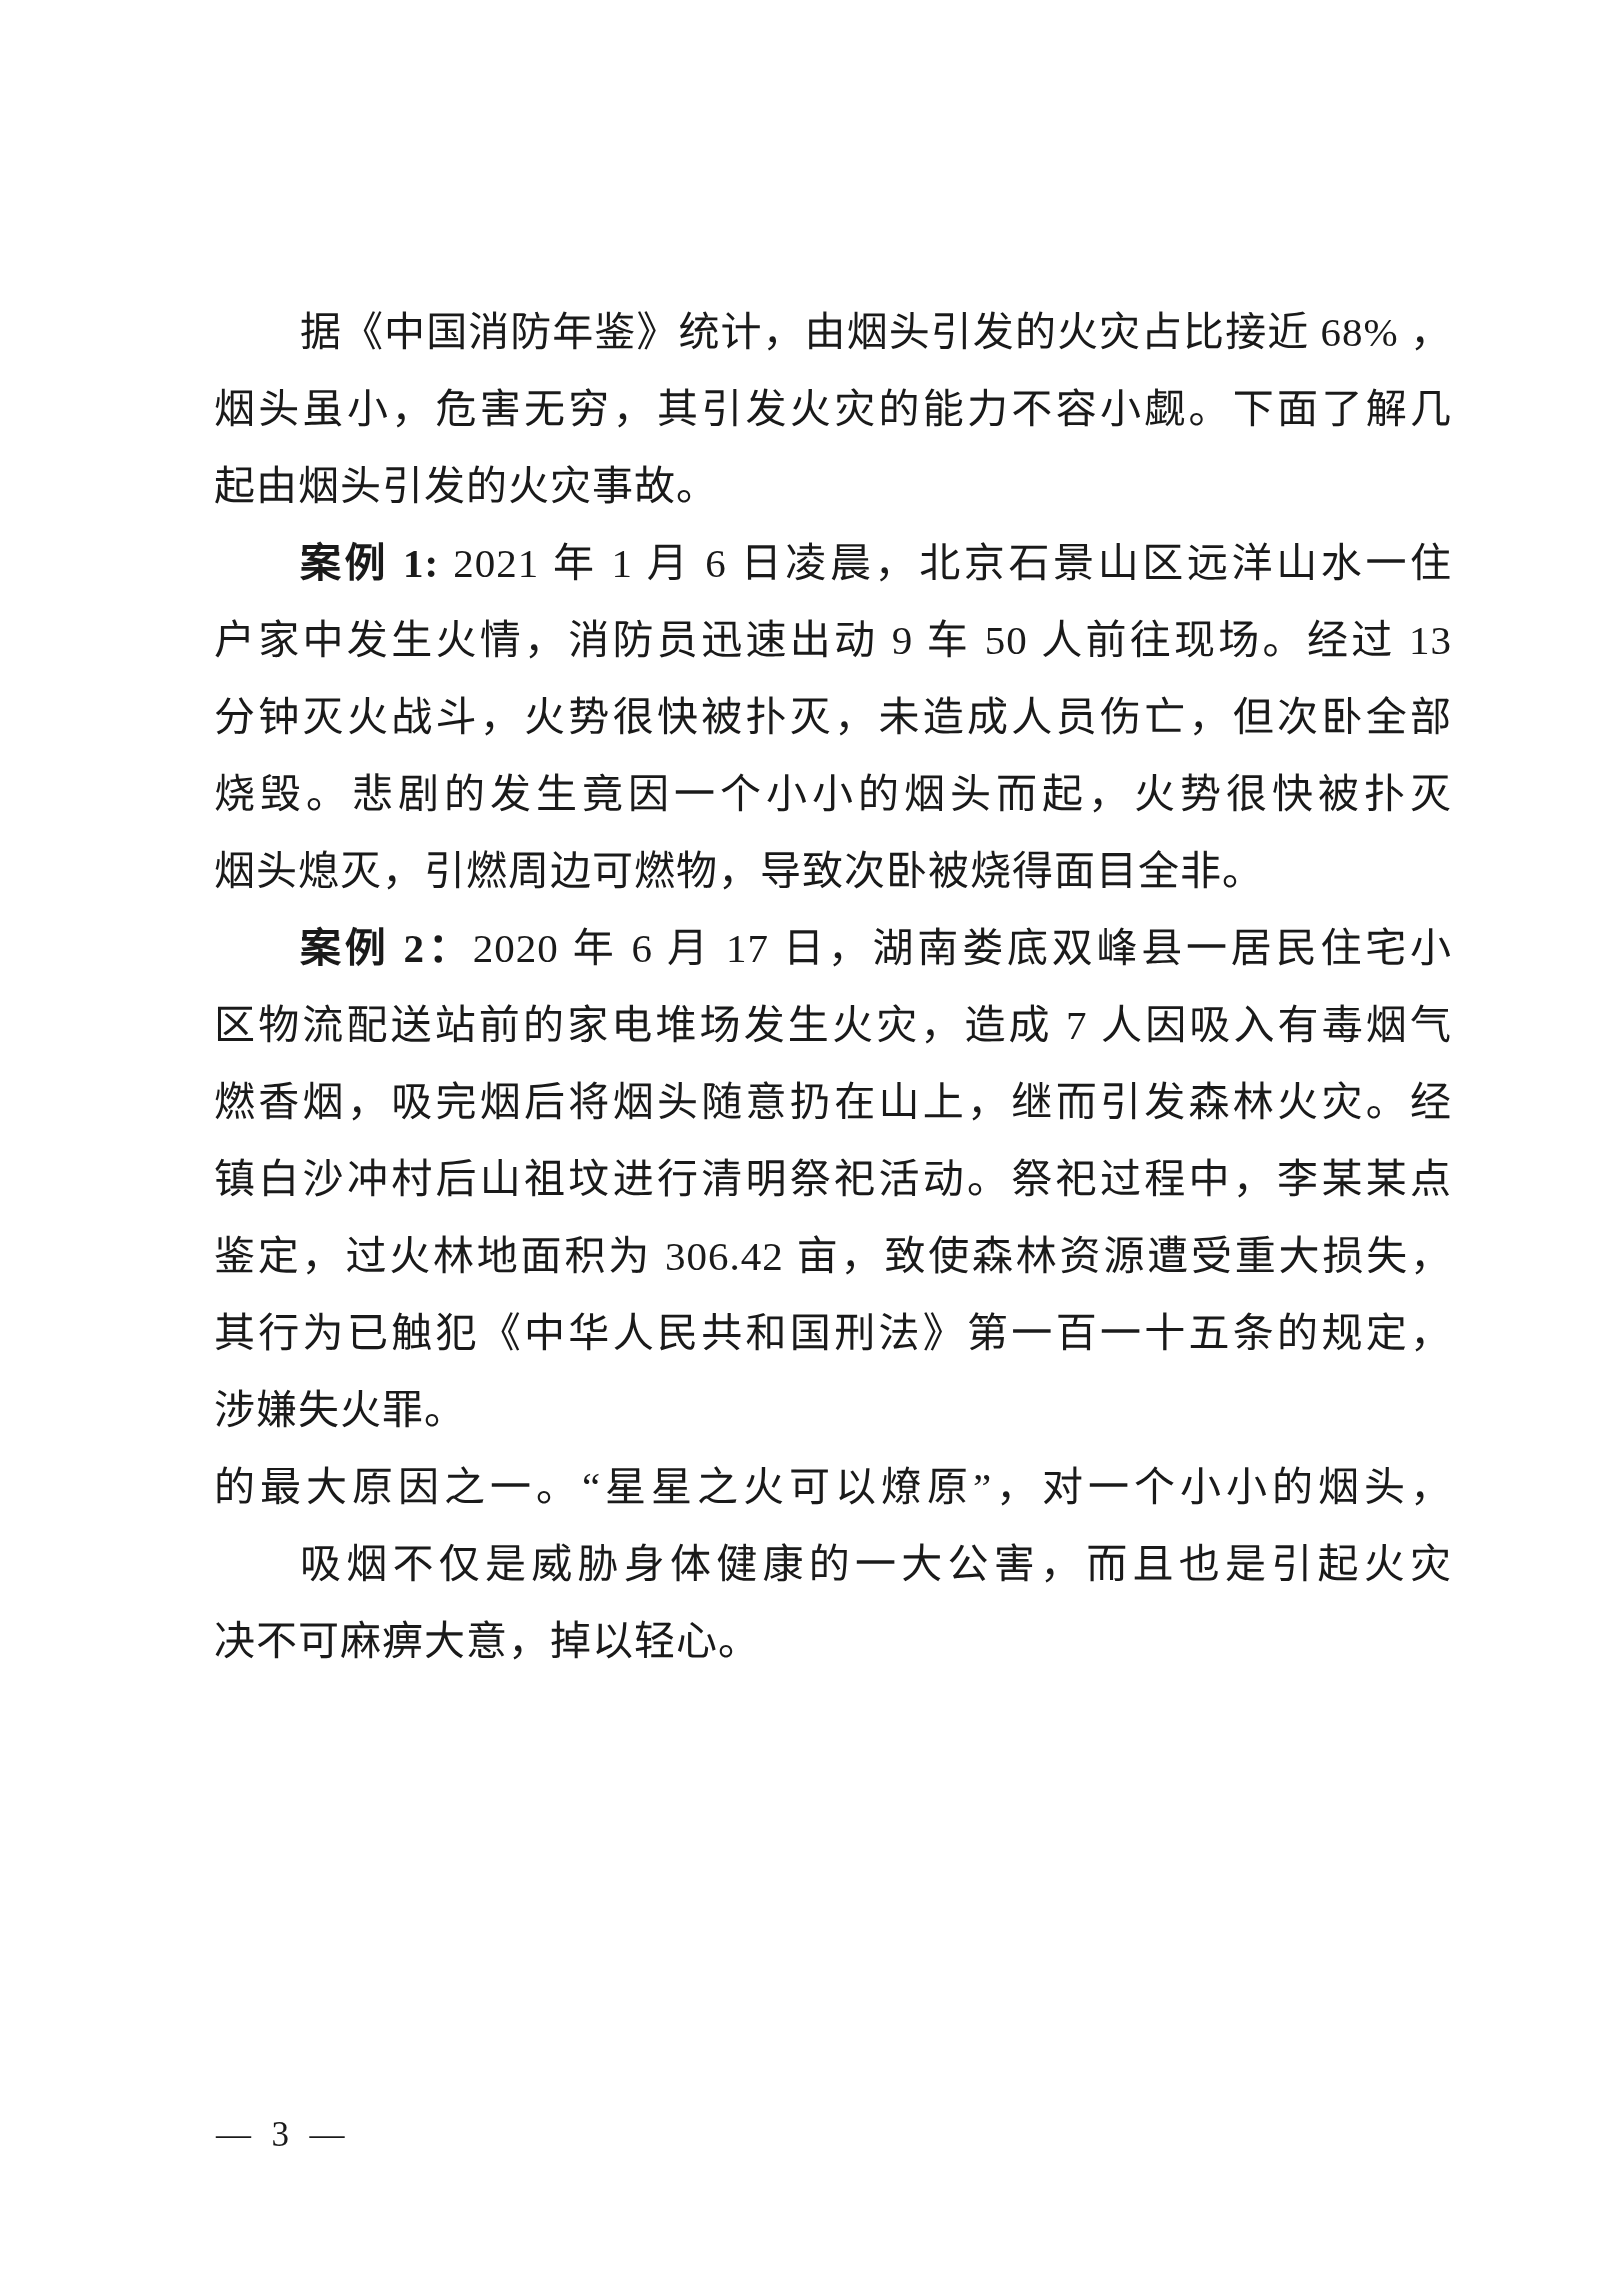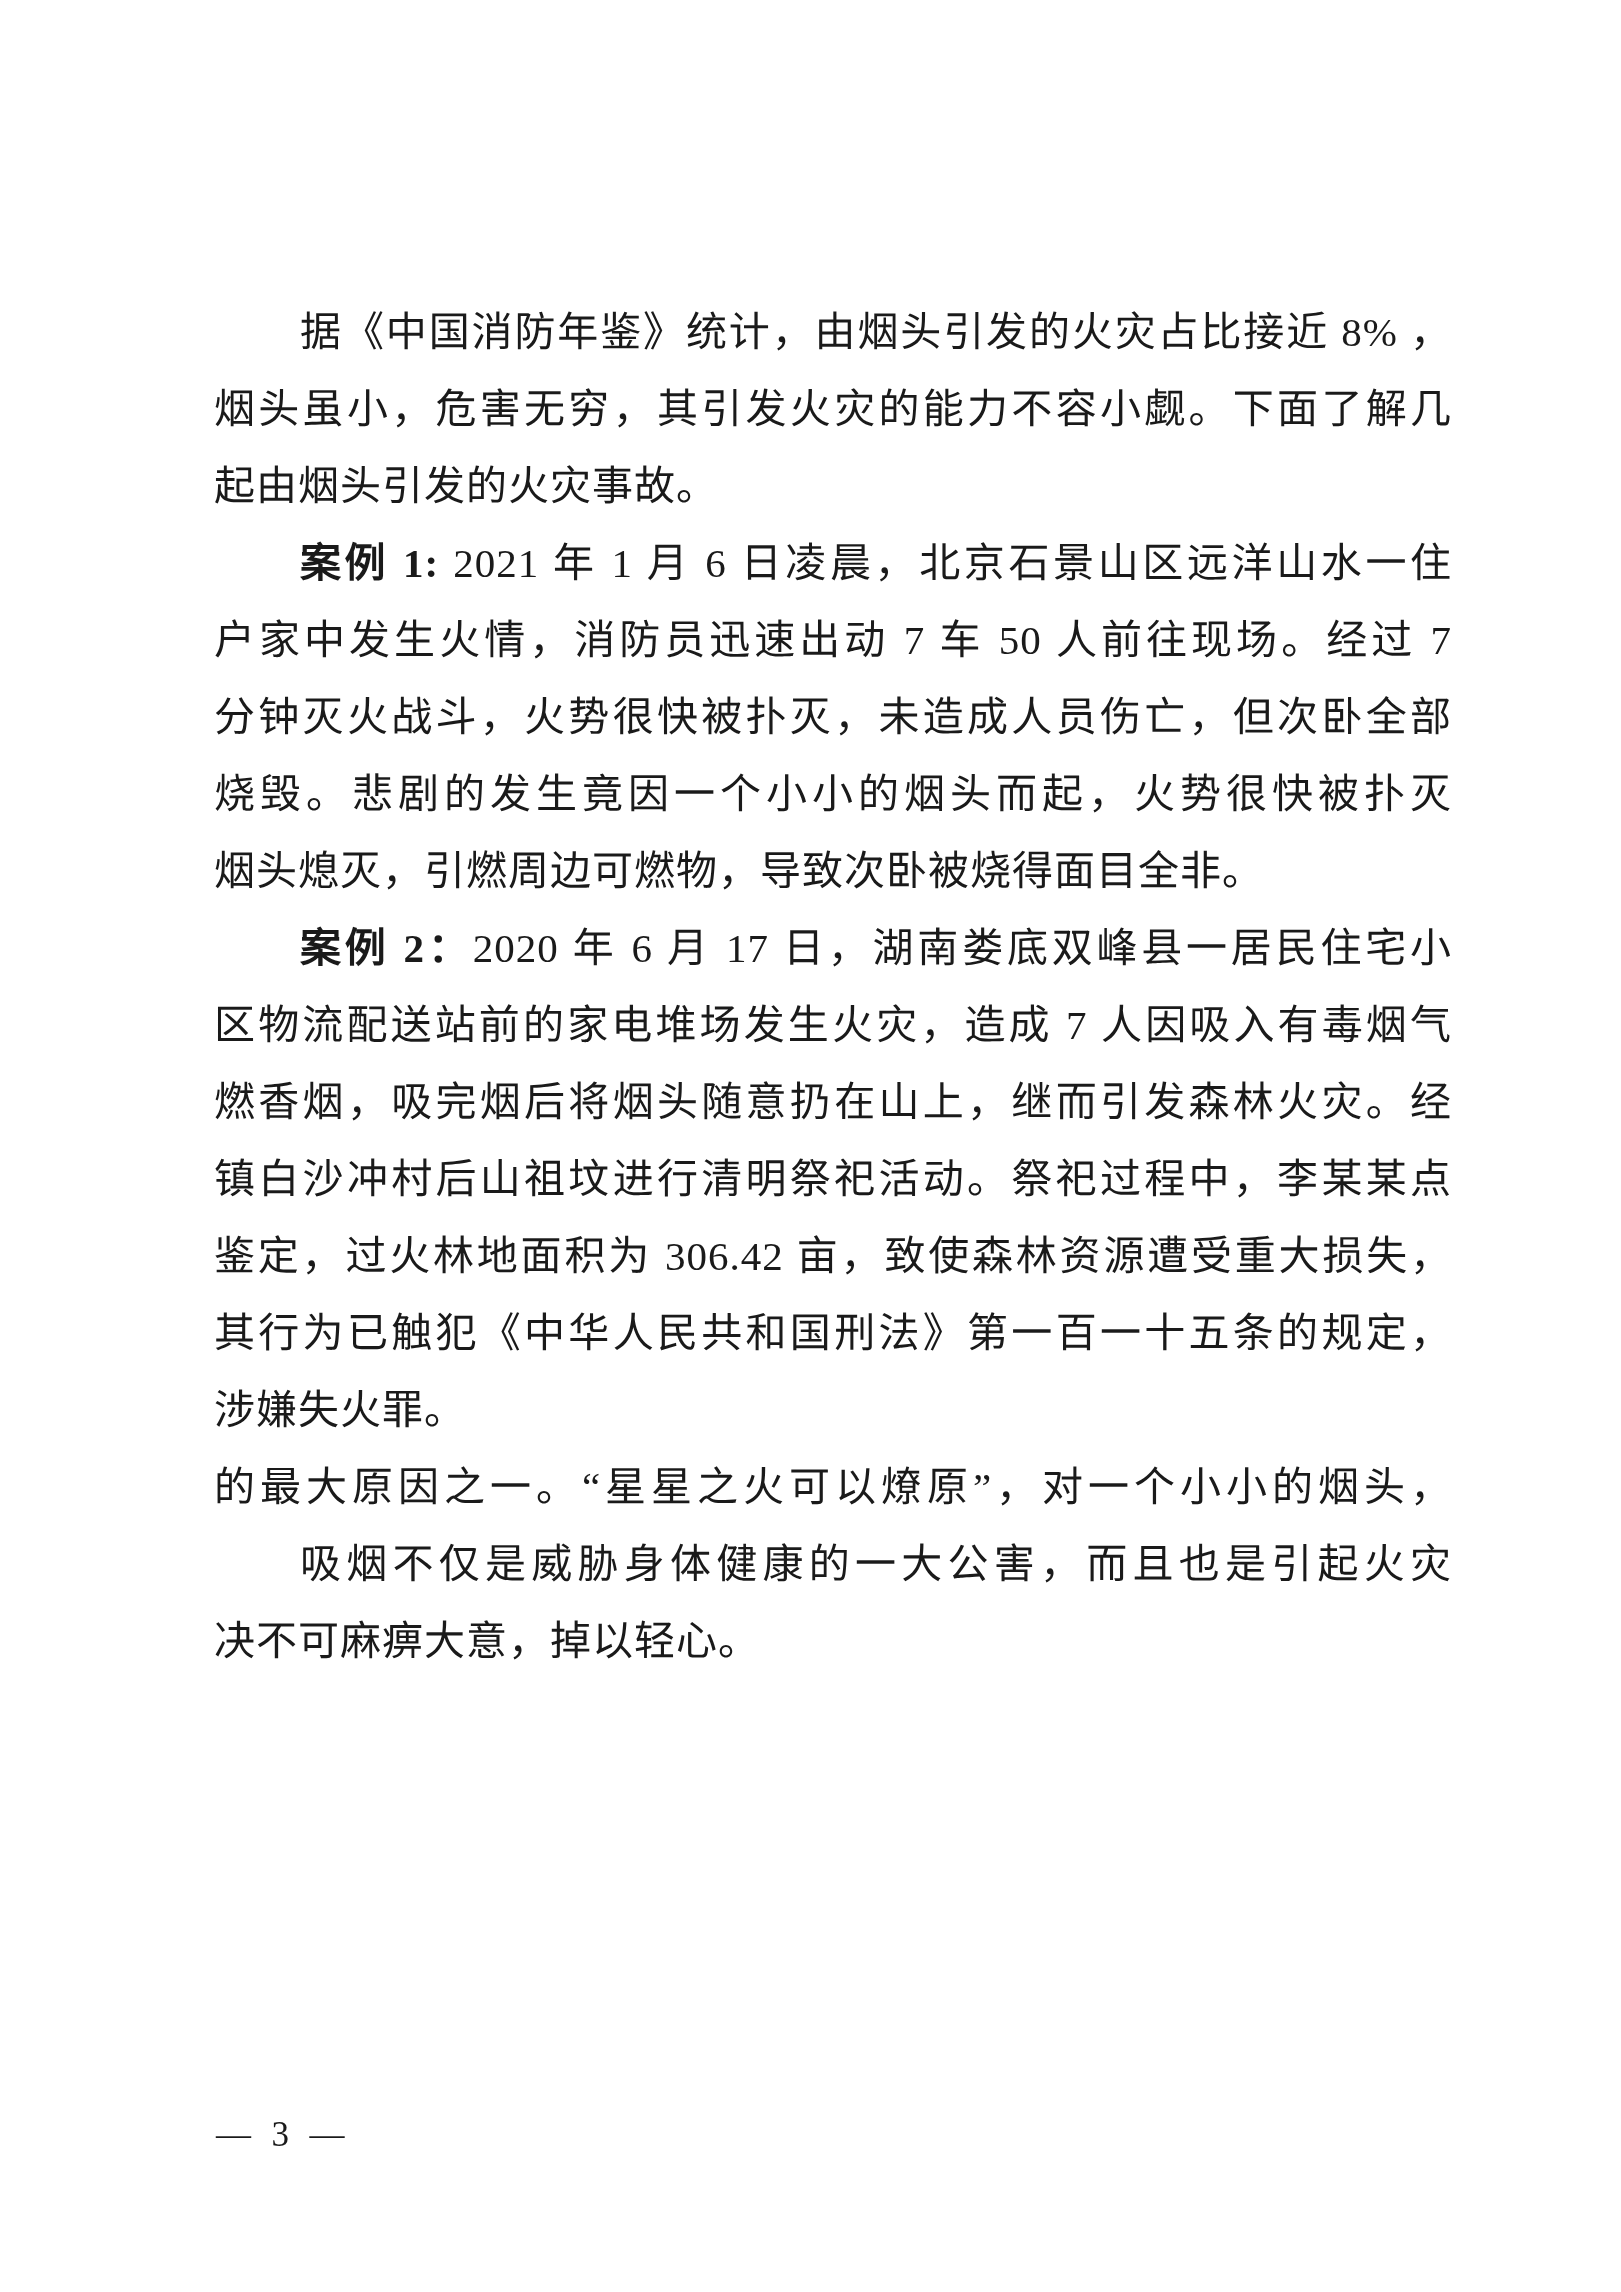--- a/index.html
+++ b/index.html
@@ -52,25 +52,25 @@
     font-size: 35px;
     word-spacing: 11.8px;
     color: #1a1a1a;
   }
 </style>
 </head>
 <body>
 
 <div class="page">
   <div class="content">
-      <div class="line indent"><span class="line-text">据《中国消防年鉴》统计，由烟头引发的火灾占比接近 8% ，</span></div>
+      <div class="line indent"><span class="line-text">据《中国消防年鉴》统计，由烟头引发的火灾占比接近 68% ，</span></div>
       <div class="line"><span class="line-text">烟头虽小，危害无穷，其引发火灾的能力不容小觑。下面了解几</span></div>
       <div class="line last"><span class="line-text">起由烟头引发的火灾事故。</span></div>
       <div class="line indent"><span class="case-label">案例 1:</span><span class="line-text"> 2021 年 1 月 6 日凌晨，北京石景山区远洋山水一住</span></div>
-      <div class="line"><span class="line-text">户家中发生火情，消防员迅速出动 7 车 50 人前往现场。经过 7</span></div>
+      <div class="line"><span class="line-text">户家中发生火情，消防员迅速出动 9 车 50 人前往现场。经过 13</span></div>
       <div class="line"><span class="line-text">分钟灭火战斗，火势很快被扑灭，未造成人员伤亡，但次卧全部</span></div>
       <div class="line"><span class="line-text">烧毁。悲剧的发生竟因一个小小的烟头而起，火势很快被扑灭</span></div>
       <div class="line last"><span class="line-text">烟头熄灭，引燃周边可燃物，导致次卧被烧得面目全非。</span></div>
       <div class="line indent"><span class="case-label">案例 2：</span><span class="line-text">2020 年 6 月 17 日，湖南娄底双峰县一居民住宅小</span></div>
       <div class="line"><span class="line-text">区物流配送站前的家电堆场发生火灾，造成 7 人因吸入有毒烟气</span></div>
       <div class="line"><span class="line-text">燃香烟，吸完烟后将烟头随意扔在山上，继而引发森林火灾。经</span></div>
       <div class="line"><span class="line-text">镇白沙冲村后山祖坟进行清明祭祀活动。祭祀过程中，李某某点</span></div>
       <div class="line"><span class="line-text">鉴定，过火林地面积为 306.42 亩，致使森林资源遭受重大损失，</span></div>
       <div class="line"><span class="line-text">其行为已触犯《中华人民共和国刑法》第一百一十五条的规定，</span></div>
       <div class="line last"><span class="line-text">涉嫌失火罪。</span></div>

